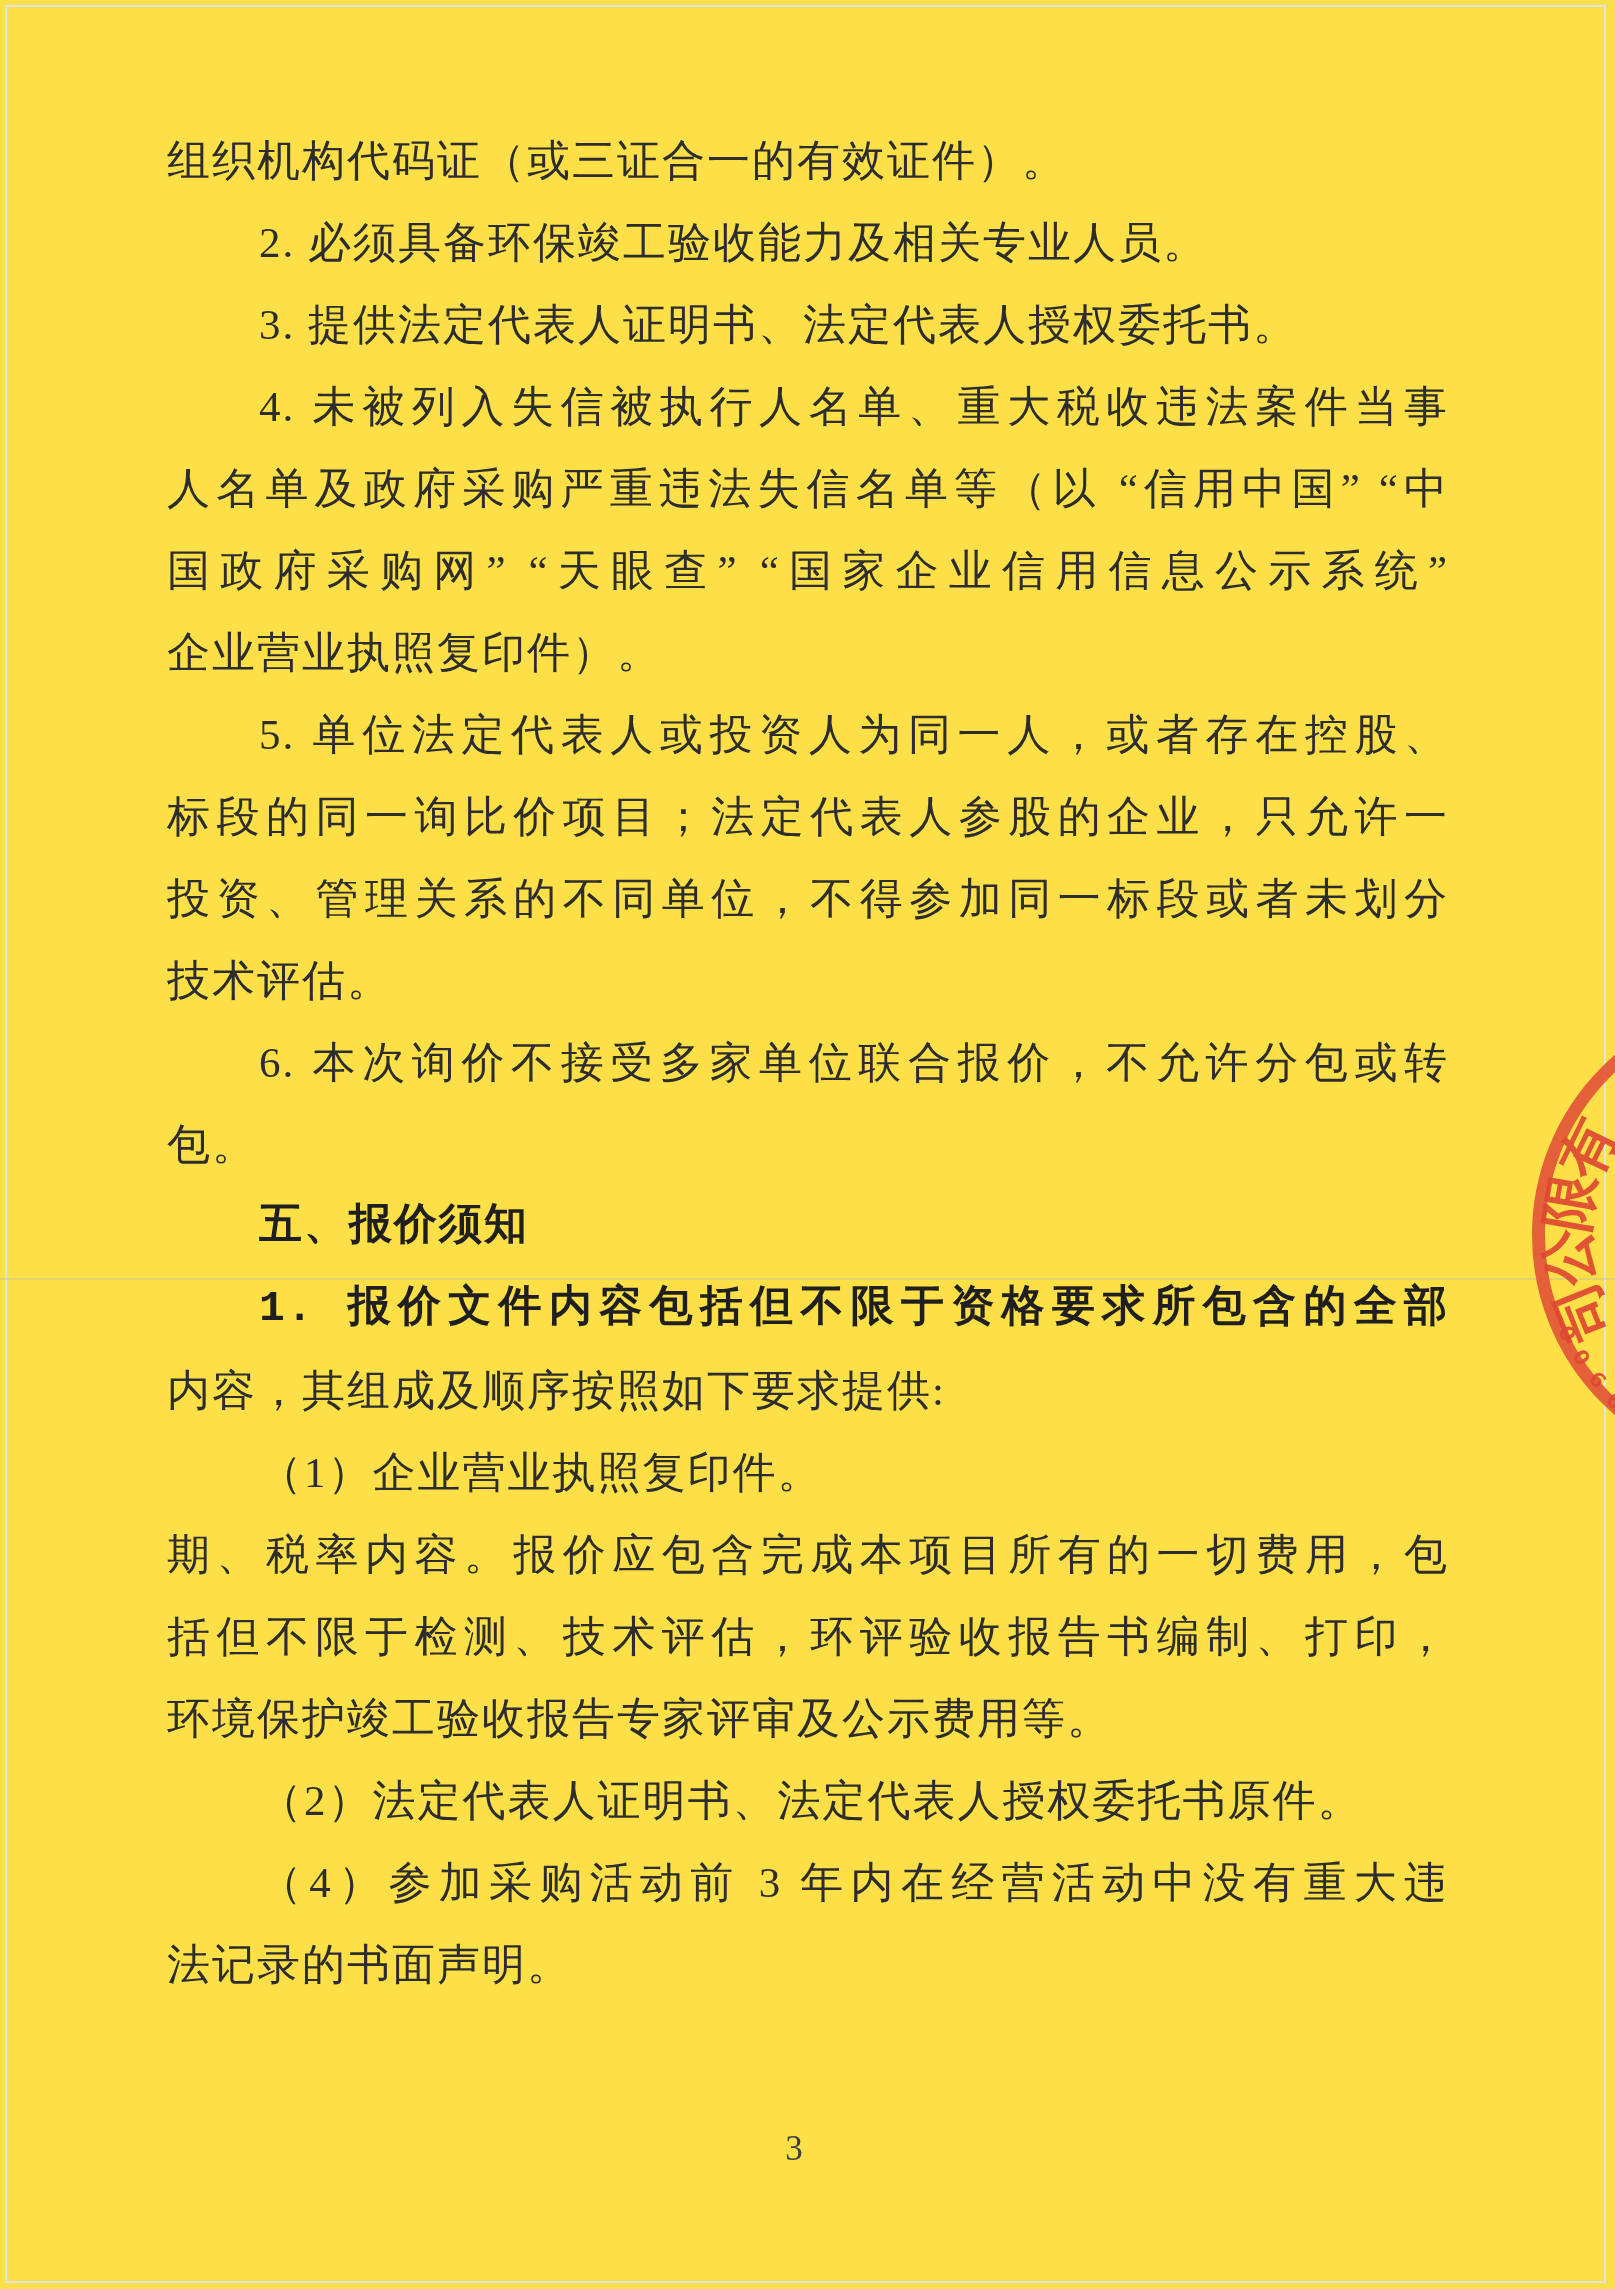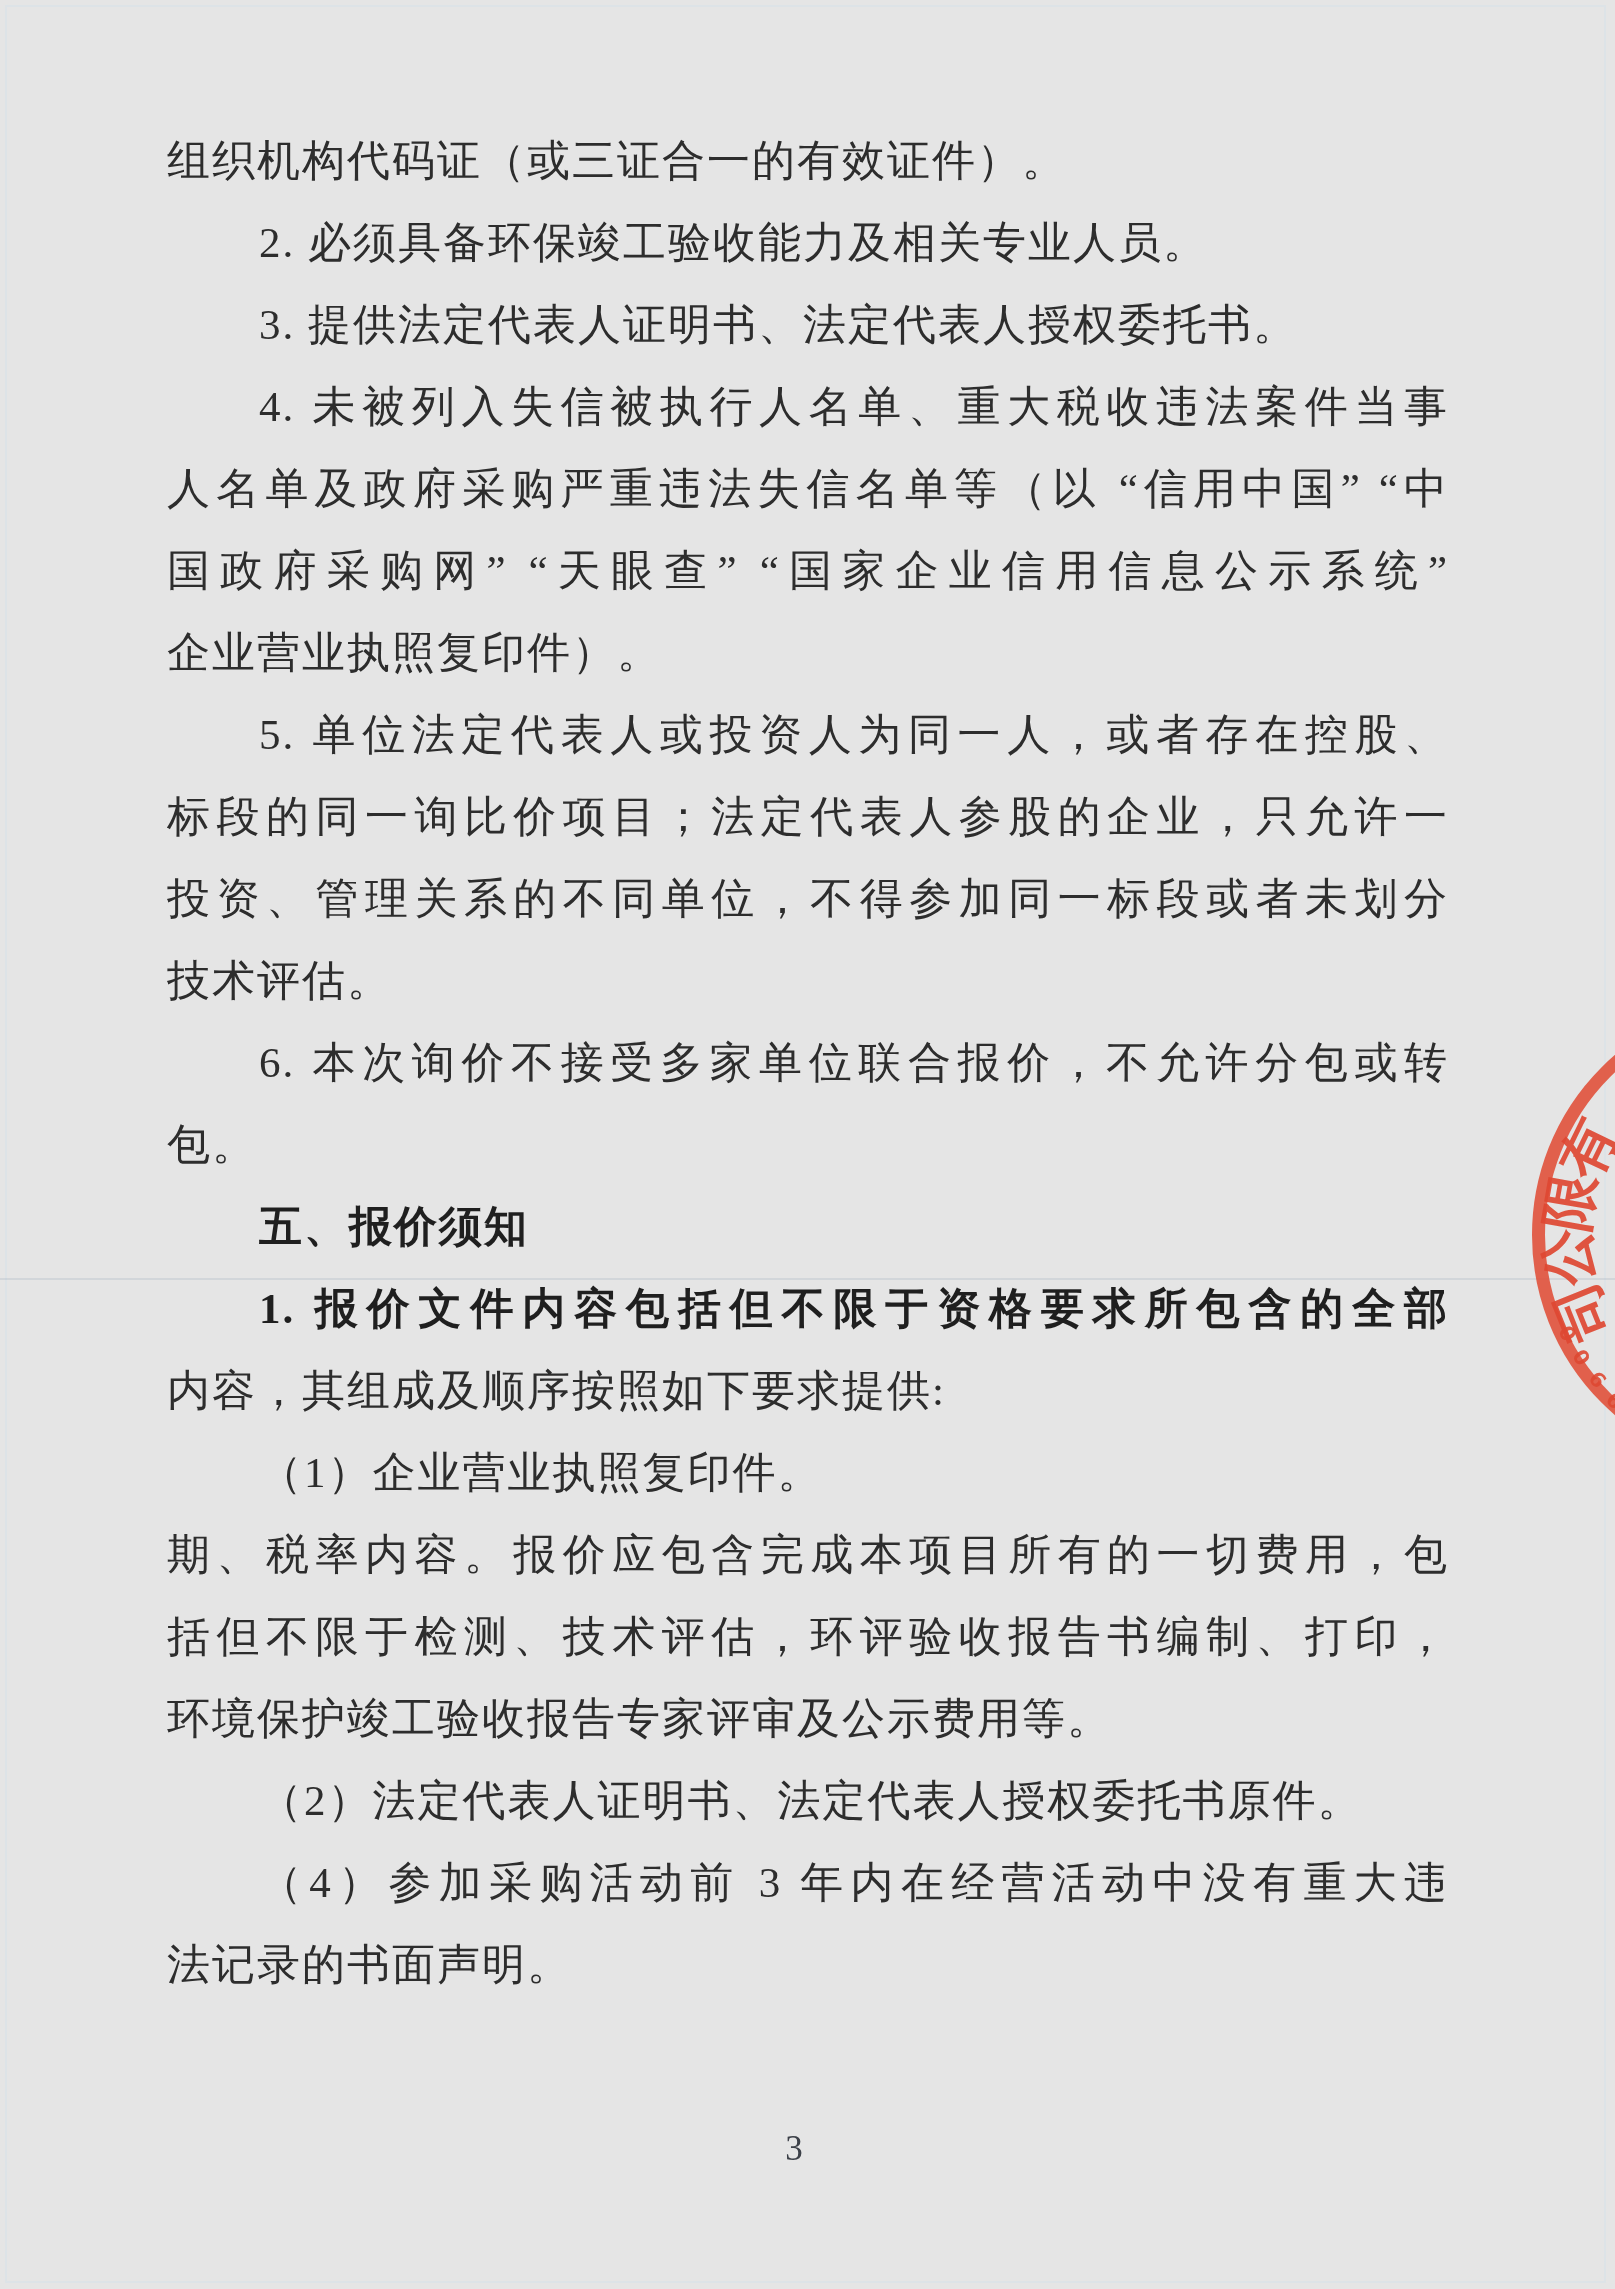--- a/index.html
+++ b/index.html
@@ -4,21 +4,21 @@
 <style>
   html, body {
     margin: 0;
     padding: 0;
     background: #ffffff;
   }
   #scan-page {
     position: relative;
     width: 1615px;
     height: 2290px;
-    background: #e5e5e5;
+    background: #fde047;
     overflow: hidden;
     font-family: "Liberation Serif", "DejaVu Serif", serif;
   }
   
   .scan-frame {
     position: absolute;
     top: 4.9px; left: 4.9px; right: 8.8px; bottom: 6.9px;
     border: 2px solid #dde3e7;
     pointer-events: none;
   }
@@ -54,21 +54,21 @@
     text-justify: inter-character;
   }
   .doc-line.indent {
     padding-left: 92px;
   }
   .doc-line.indent.justify {
     padding-left: 92px;
     width: 1190px;
   }
   .doc-line.bold {
-    font-family: Liberation Serif, serif;
+    font-family: Liberation Mono, monospace;
     font-weight: 700;
     color: #1f1f1f;
   }
   
   #seal {
     position: absolute;
     left: 0; top: 0;
     width: 1615px; height: 2290px;
     pointer-events: none;
   }

